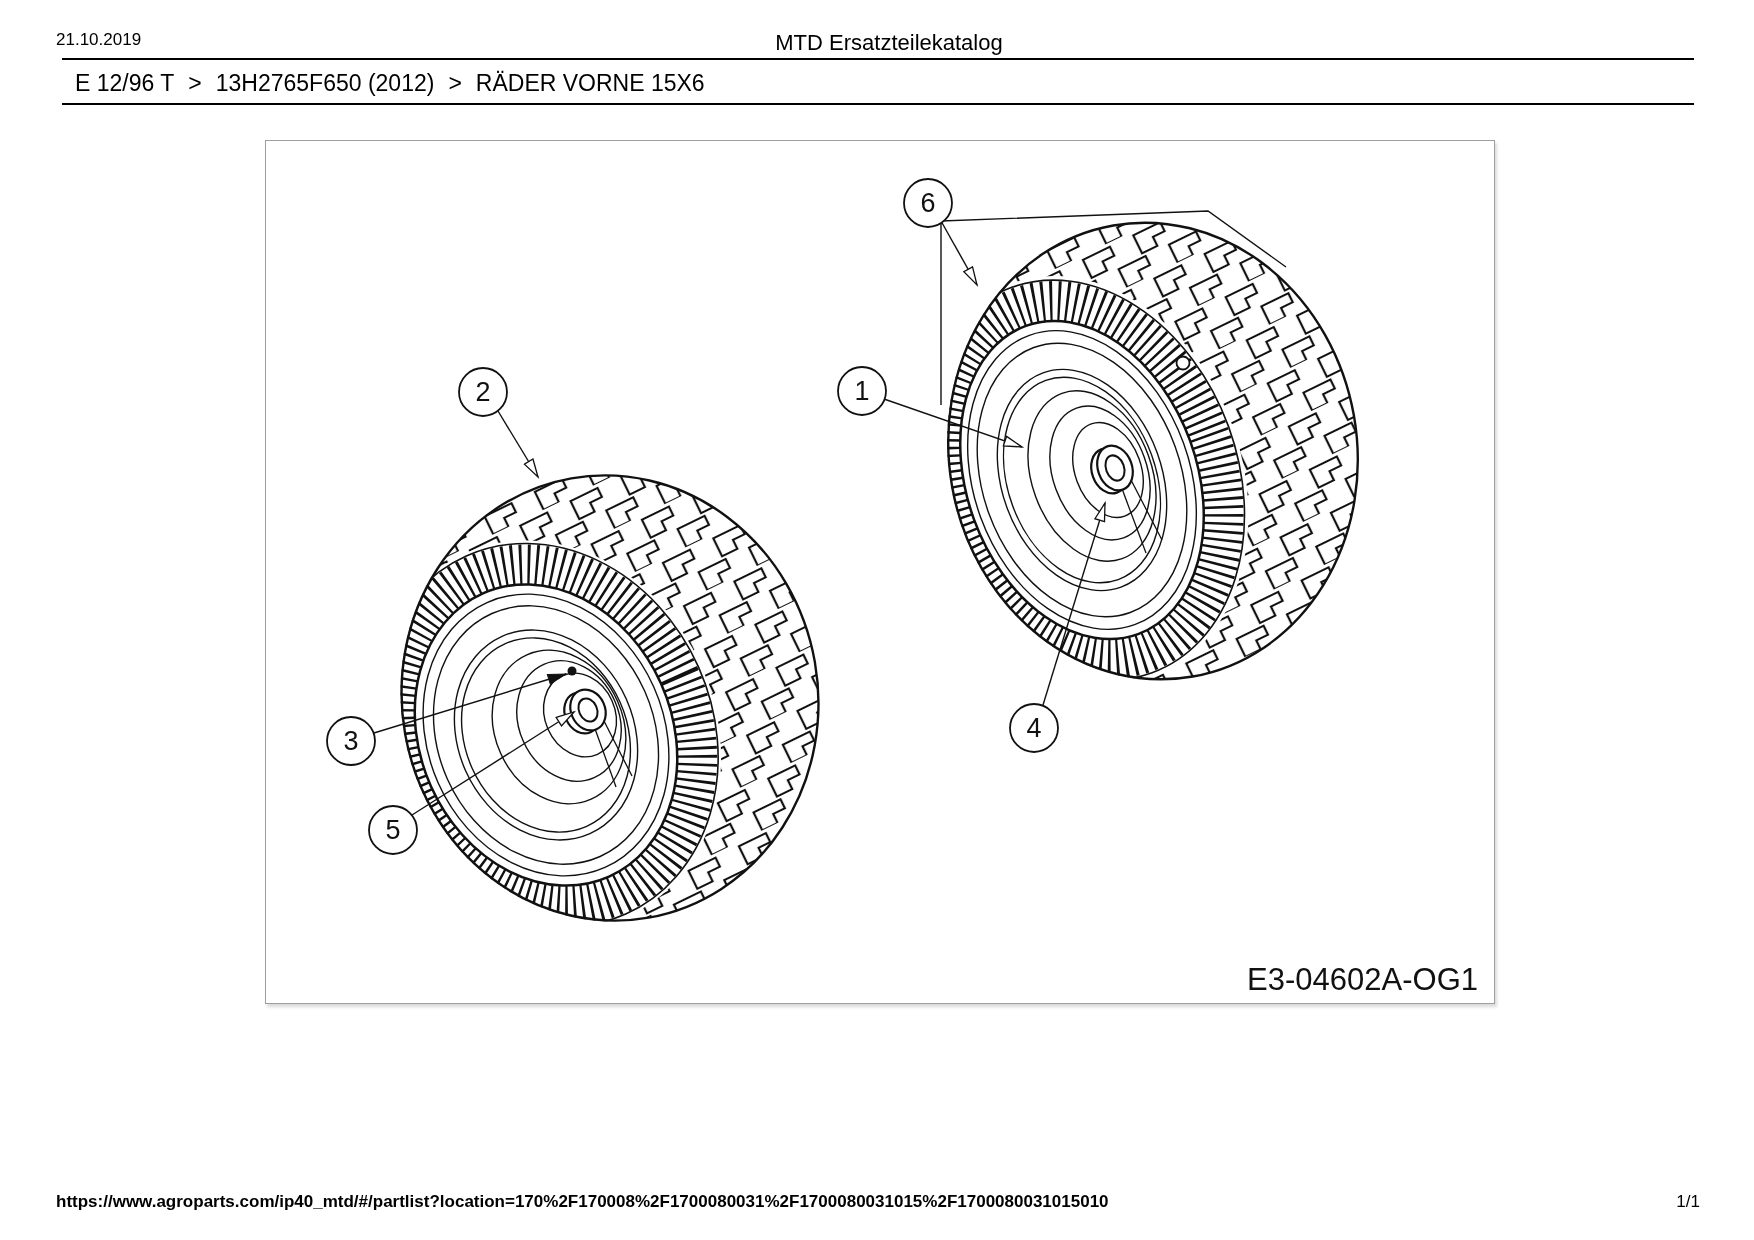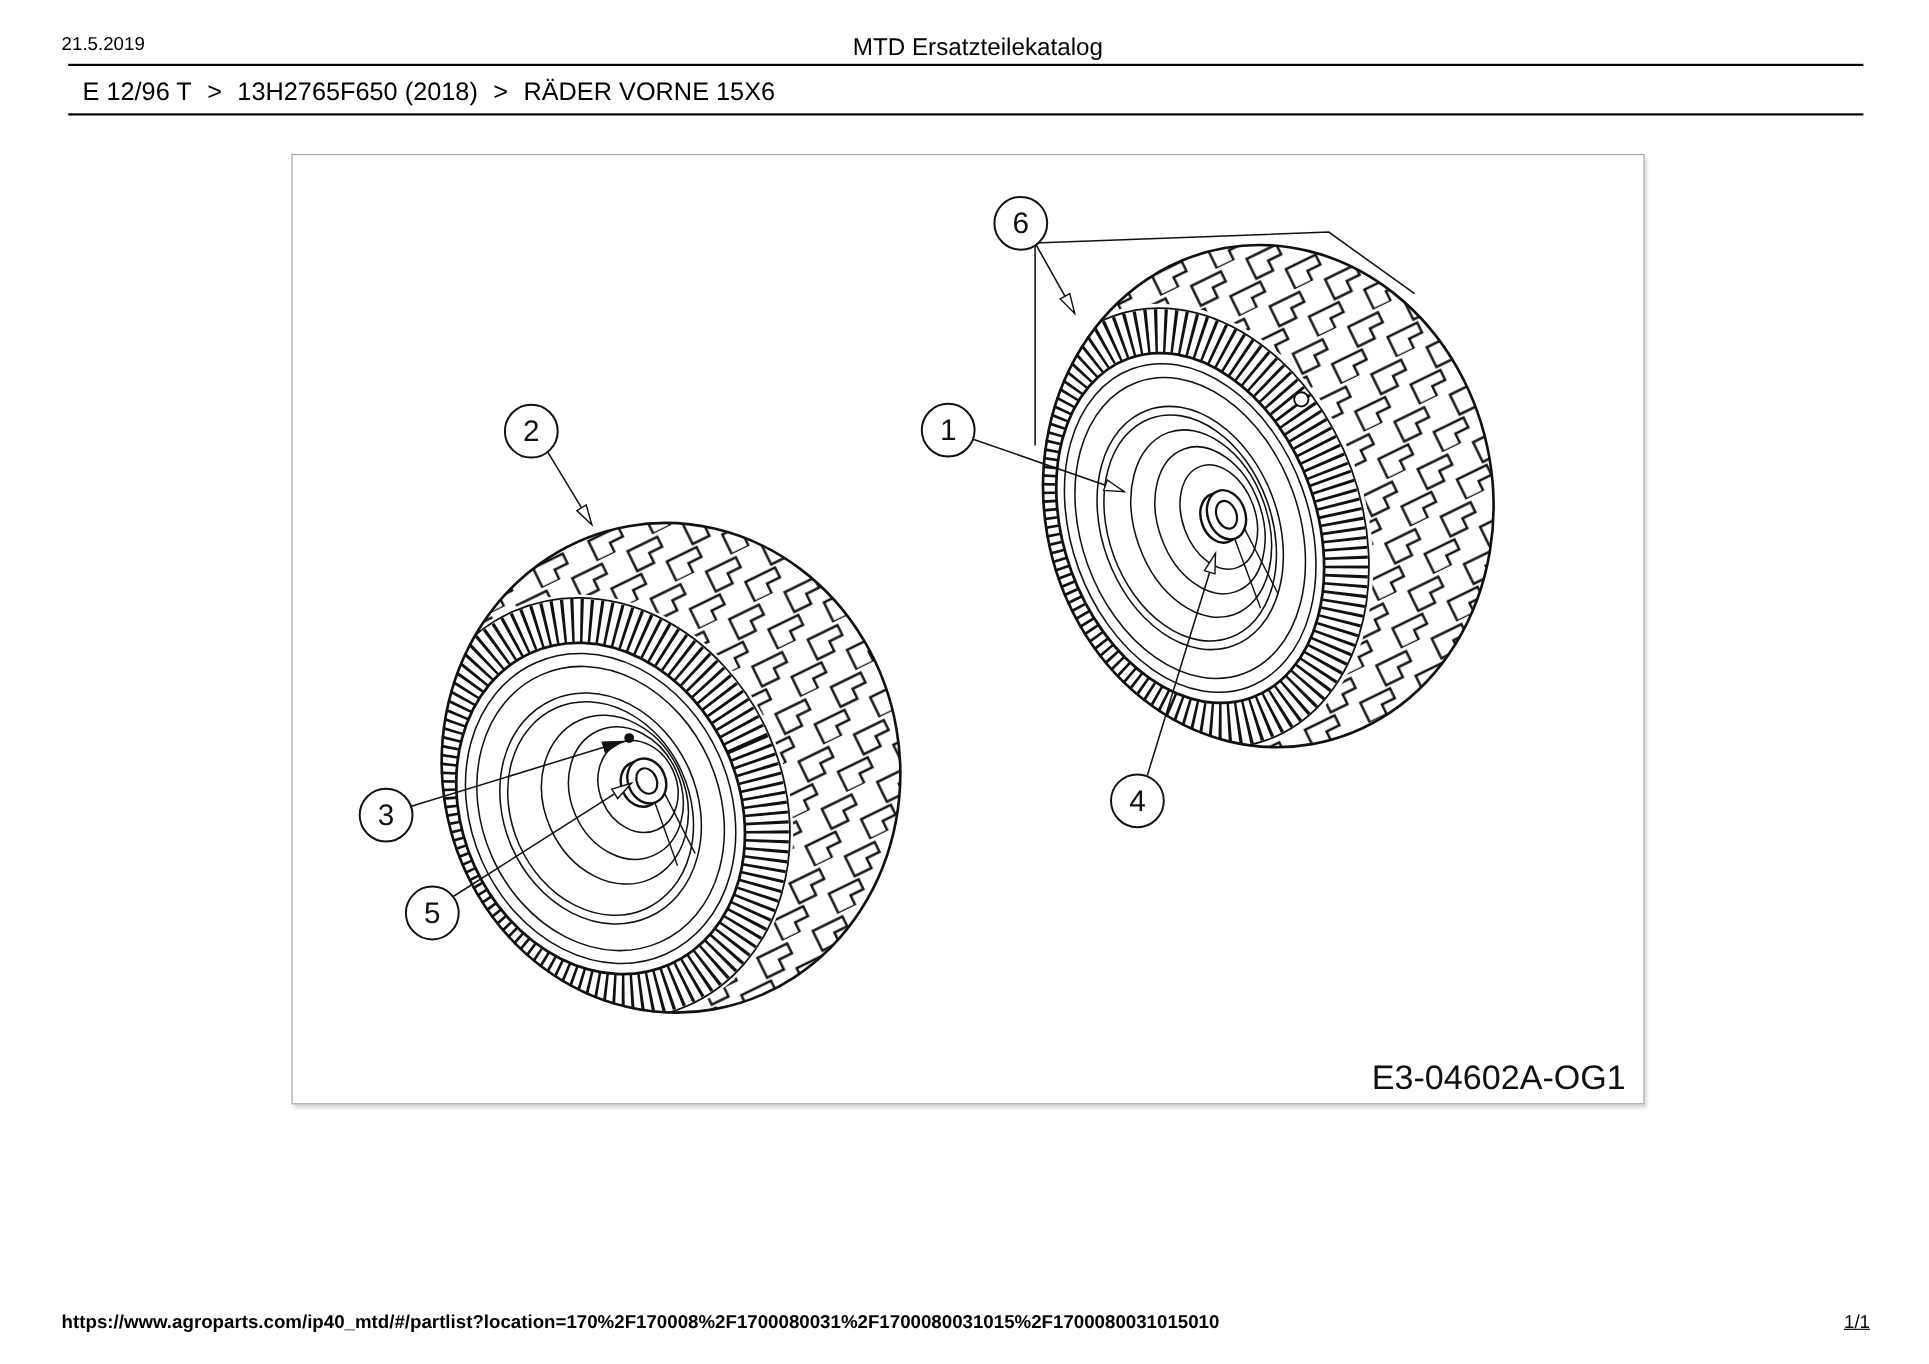--- a/index.html
+++ b/index.html
@@ -15,43 +15,43 @@
   .rule2{top:103px;}
   .breadcrumb{position:absolute;left:75px;top:70px;font-size:23px;white-space:nowrap;}
   .breadcrumb .sep{display:inline-block;margin:0 14px;}
   .diagram-box{
     position:absolute;left:265px;top:140px;width:1228px;height:862px;
     background:#fff;border:1px solid #9e9e9e;
     box-shadow:2px 3px 3px rgba(0,0,0,0.15);
   }
   .diagram-box svg{display:block;}
   .footer-url{position:absolute;left:56px;top:1192px;font-size:17px;white-space:nowrap;font-weight:bold;}
-  .footer-page{position:absolute;right:54px;top:1192px;font-size:17px;text-decoration:underline;}
+  .footer-page{position:absolute;right:54px;top:1192px;font-size:17px;}
   .ln{stroke:#111;stroke-width:1.4;fill:none;}
   .callout-circle{fill:#fff;stroke:#111;stroke-width:1.8;}
   .callout-num{font-family:"Liberation Sans",sans-serif;font-size:27px;fill:#111;text-anchor:middle;}
   .tirestroke{fill:none;stroke:#111;stroke-width:2.4;}
   .ring{fill:none;stroke:#111;stroke-width:1.4;}
   .ring-bead{fill:none;stroke:#111;stroke-width:2.5;}
   .ring-thin{fill:none;stroke:#111;stroke-width:1.6;}
   .hatch{fill:none;stroke:#111;stroke-width:40;stroke-dasharray:2.6 5.6;}
   .hubface{fill:#fff;stroke:#111;stroke-width:2.2;}
   .bore{fill:#fff;stroke:#111;stroke-width:2;}
   .cone{stroke:#111;stroke-width:1.3;fill:none;}
   .code-text{font-family:"Liberation Sans",sans-serif;font-size:31px;fill:#111;text-anchor:end;}
 </style>
 </head>
 <body>
 
-<div class="hdr-date">21.5.2019</div>
+<div class="hdr-date">21.10.2019</div>
 <div class="hdr-title">MTD Ersatzteilekatalog</div>
 <div class="rule rule1"></div>
 
 <div class="breadcrumb">
-  <span>E 12/96 T</span><span class="sep">&gt;</span><span>13H2765F650 (2018)</span><span class="sep">&gt;</span><span>RÄDER VORNE 15X6</span>
+  <span>E 12/96 T</span><span class="sep">&gt;</span><span>13H2765F650 (2012)</span><span class="sep">&gt;</span><span>RÄDER VORNE 15X6</span>
 </div>
 <div class="rule rule2"></div>
 
 <div class="diagram-box">
 <svg width="1226" height="860" viewBox="0 0 1226 860" xmlns="http://www.w3.org/2000/svg">
   <defs>
     <pattern id="tread" patternUnits="userSpaceOnUse" width="56" height="48" patternTransform="rotate(-16)">
       <path d="M4,4 h30 v10 h-13 v10 h-17 z" fill="#fff" stroke="#111" stroke-width="2.2"></path>
       <path d="M32,28 h30 v10 h-13 v10 h-17 z" fill="#fff" stroke="#111" stroke-width="2.2"></path>
       <path d="M-24,28 h30 v10 h-13 v10 h-17 z" fill="#fff" stroke="#111" stroke-width="2.2"></path>

